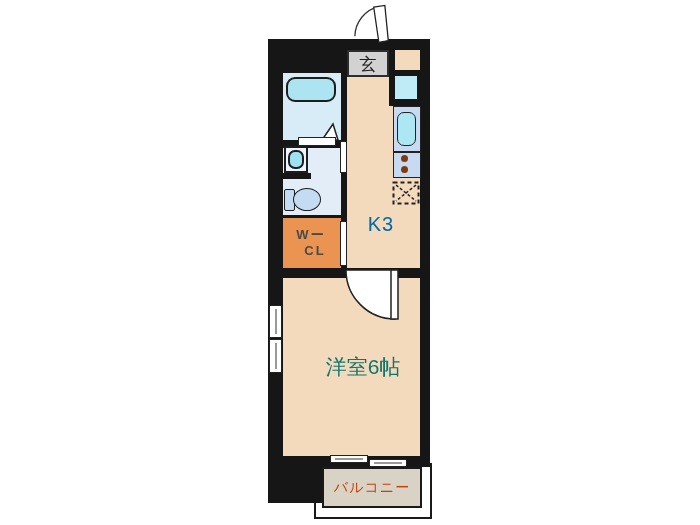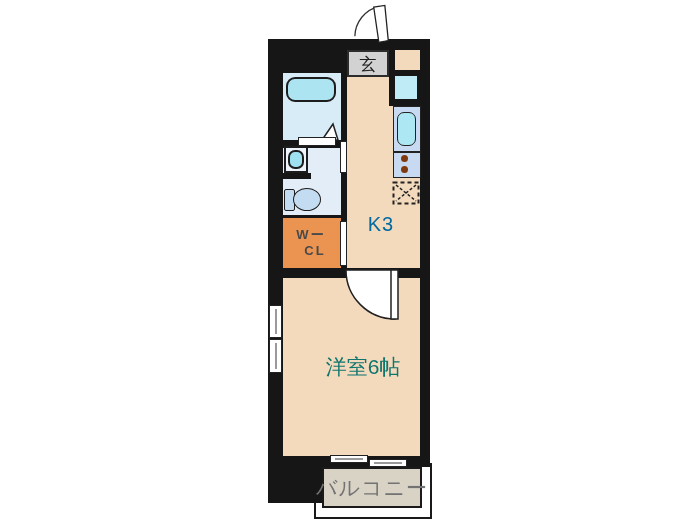--- a/index.html
+++ b/index.html
@@ -4,21 +4,21 @@
 <style>
   html,body{margin:0;padding:0;background:#fff;}
   .canvas{
     position:relative;width:700px;height:525px;background:#ffffff;overflow:hidden;
     font-family:"Liberation Sans","DejaVu Sans",sans-serif;color:#3b3b3b;
   }
   .abs{position:absolute;}
   
   .balcony-outer{left:314px;top:463px;width:114px;height:52px;background:#ffffff;border:2px solid #1a1a1a;}
   .balcony-inner{left:322px;top:467px;width:100px;height:41px;background:#d9d3c6;border:2px solid #1a1a1a;box-sizing:border-box;}
-  .balcony-label{left:372px;top:488px;transform:translate(-50%,-50%);font-size:21px;letter-spacing:1px;color:#737373;white-space:nowrap;}
+  .balcony-label{left:372px;top:488px;transform:translate(-50%,-50%);font-size:14px;letter-spacing:1px;color:#c2410c;white-space:nowrap;}
   .block-bl{left:268px;top:455px;width:54px;height:48px;background:#161616;}
   .base{left:268px;top:39px;width:162px;height:428px;background:#161616;}
   
   .bathroom{left:283px;top:73px;width:58px;height:67px;background:#d8ecf8;}
   .washroom{left:283px;top:148px;width:58px;height:67px;background:#e3edf8;}
   .wcl{left:283px;top:218px;width:58px;height:50px;background:#eb9451;}
   .corridor{left:347px;top:50px;width:73px;height:218px;background:#f4dabd;}
   .mainroom{left:283px;top:278px;width:137px;height:178px;background:#f4dabd;}
   .nookwall-v{left:389px;top:44px;width:6px;height:62px;background:#161616;}
   .nookwall-h{left:389px;top:70px;width:41px;height:6px;background:#161616;}

